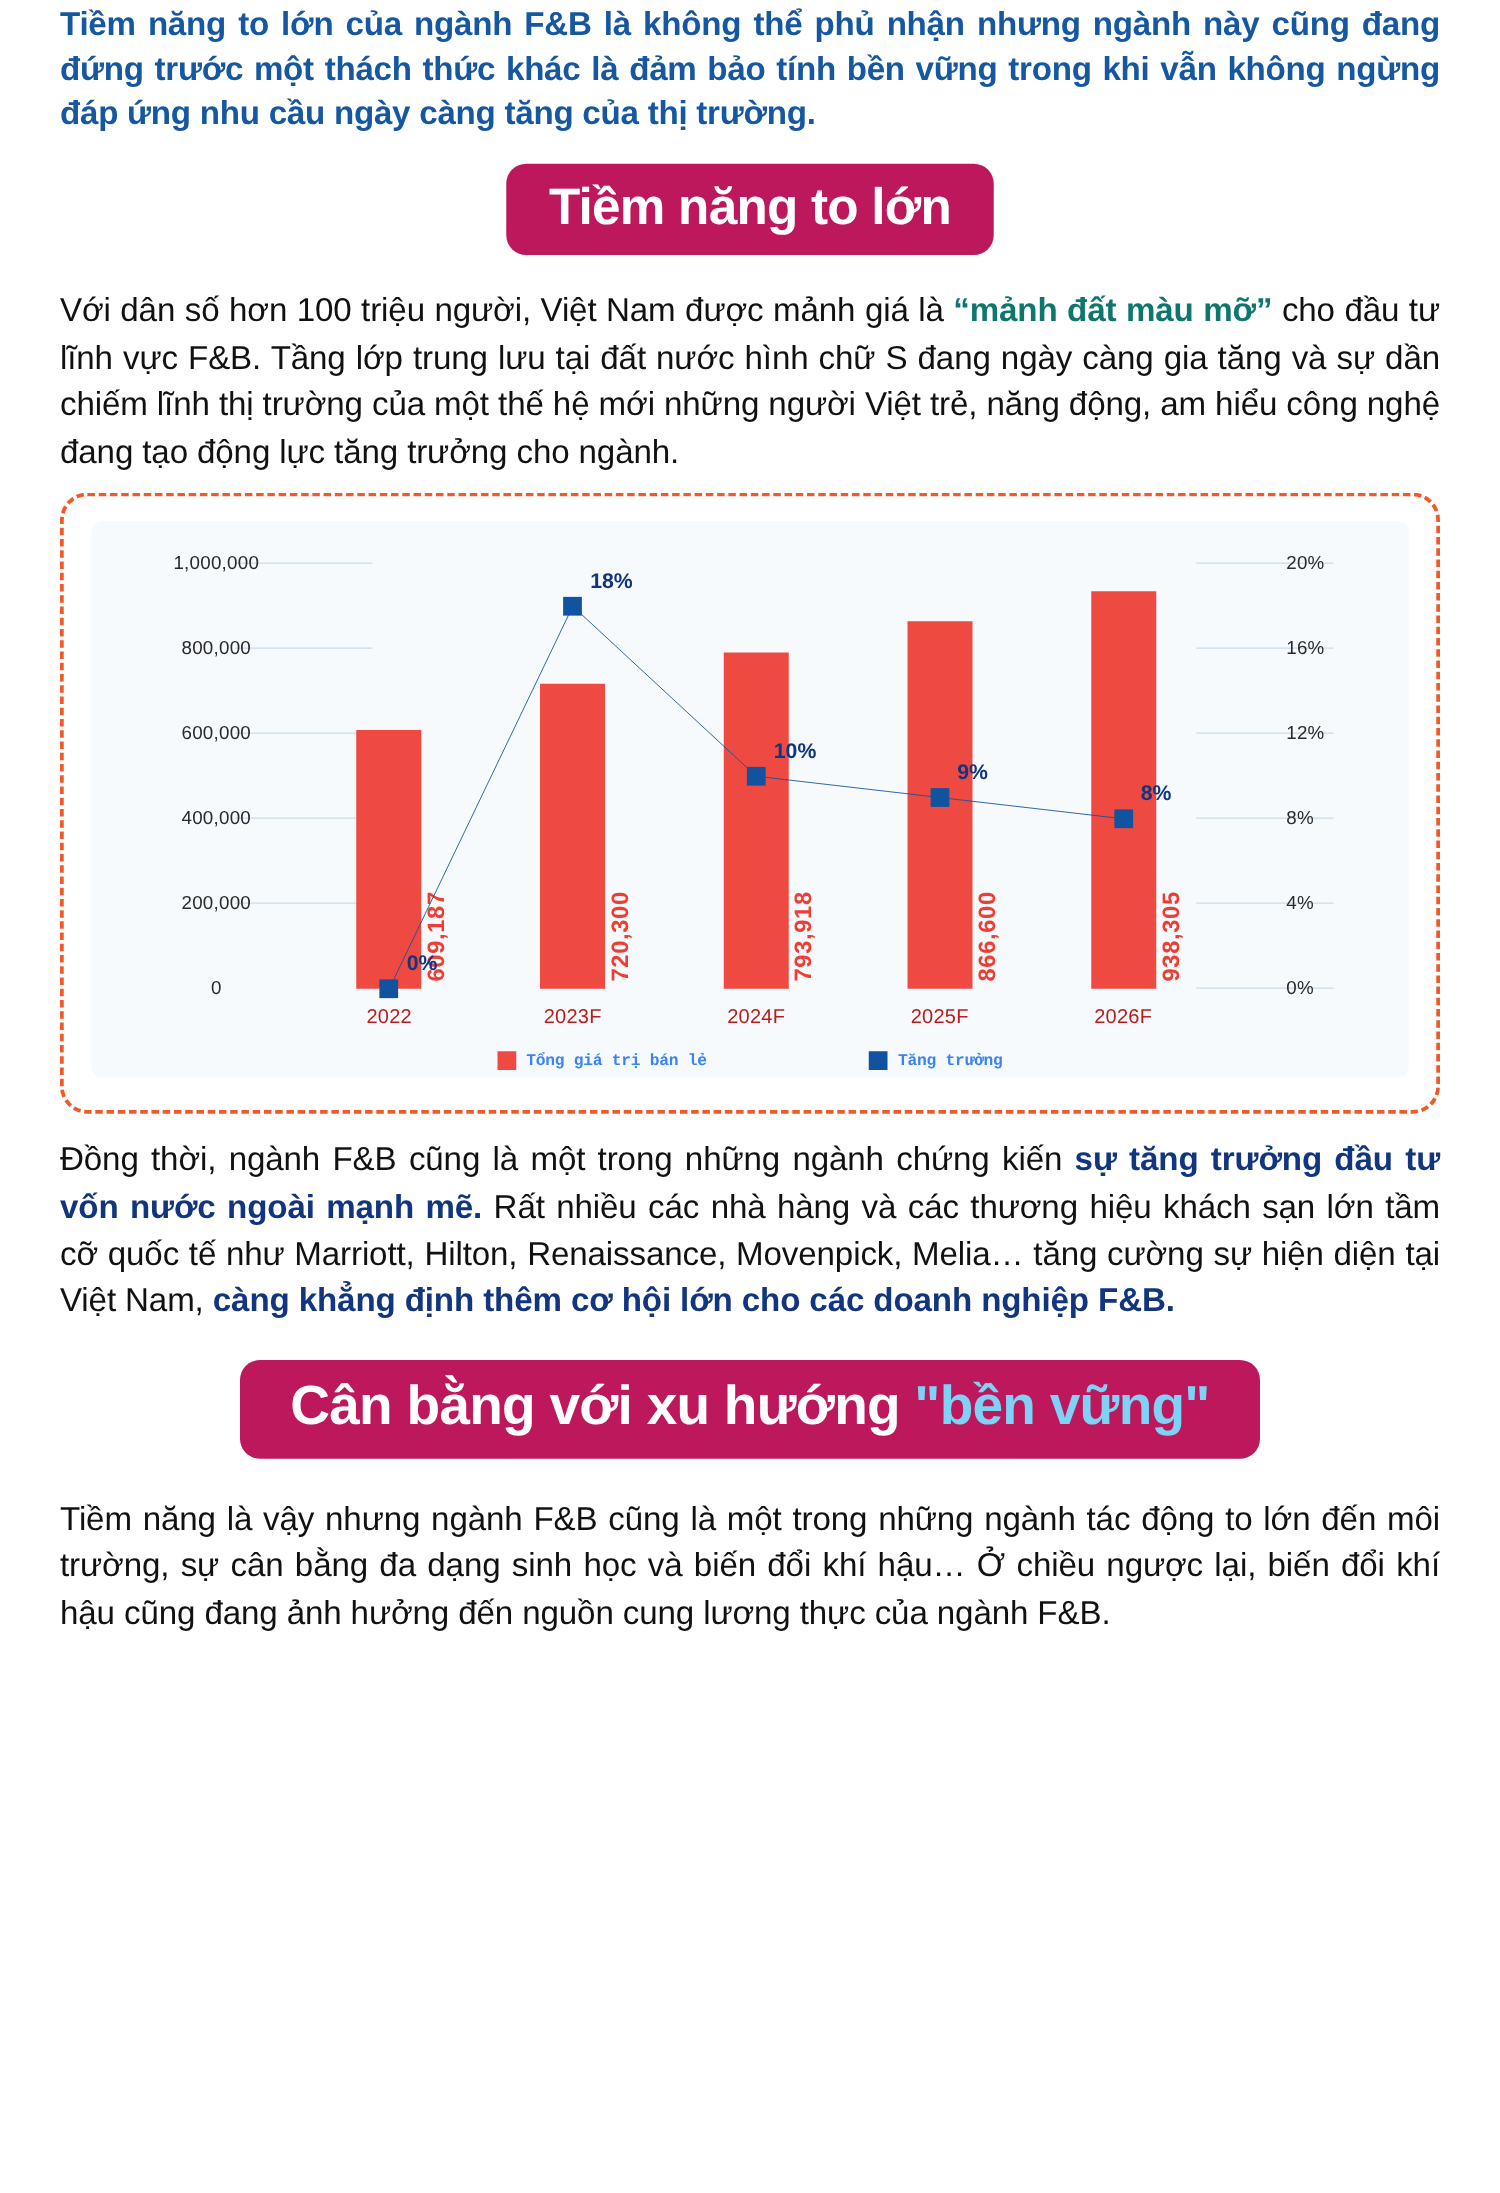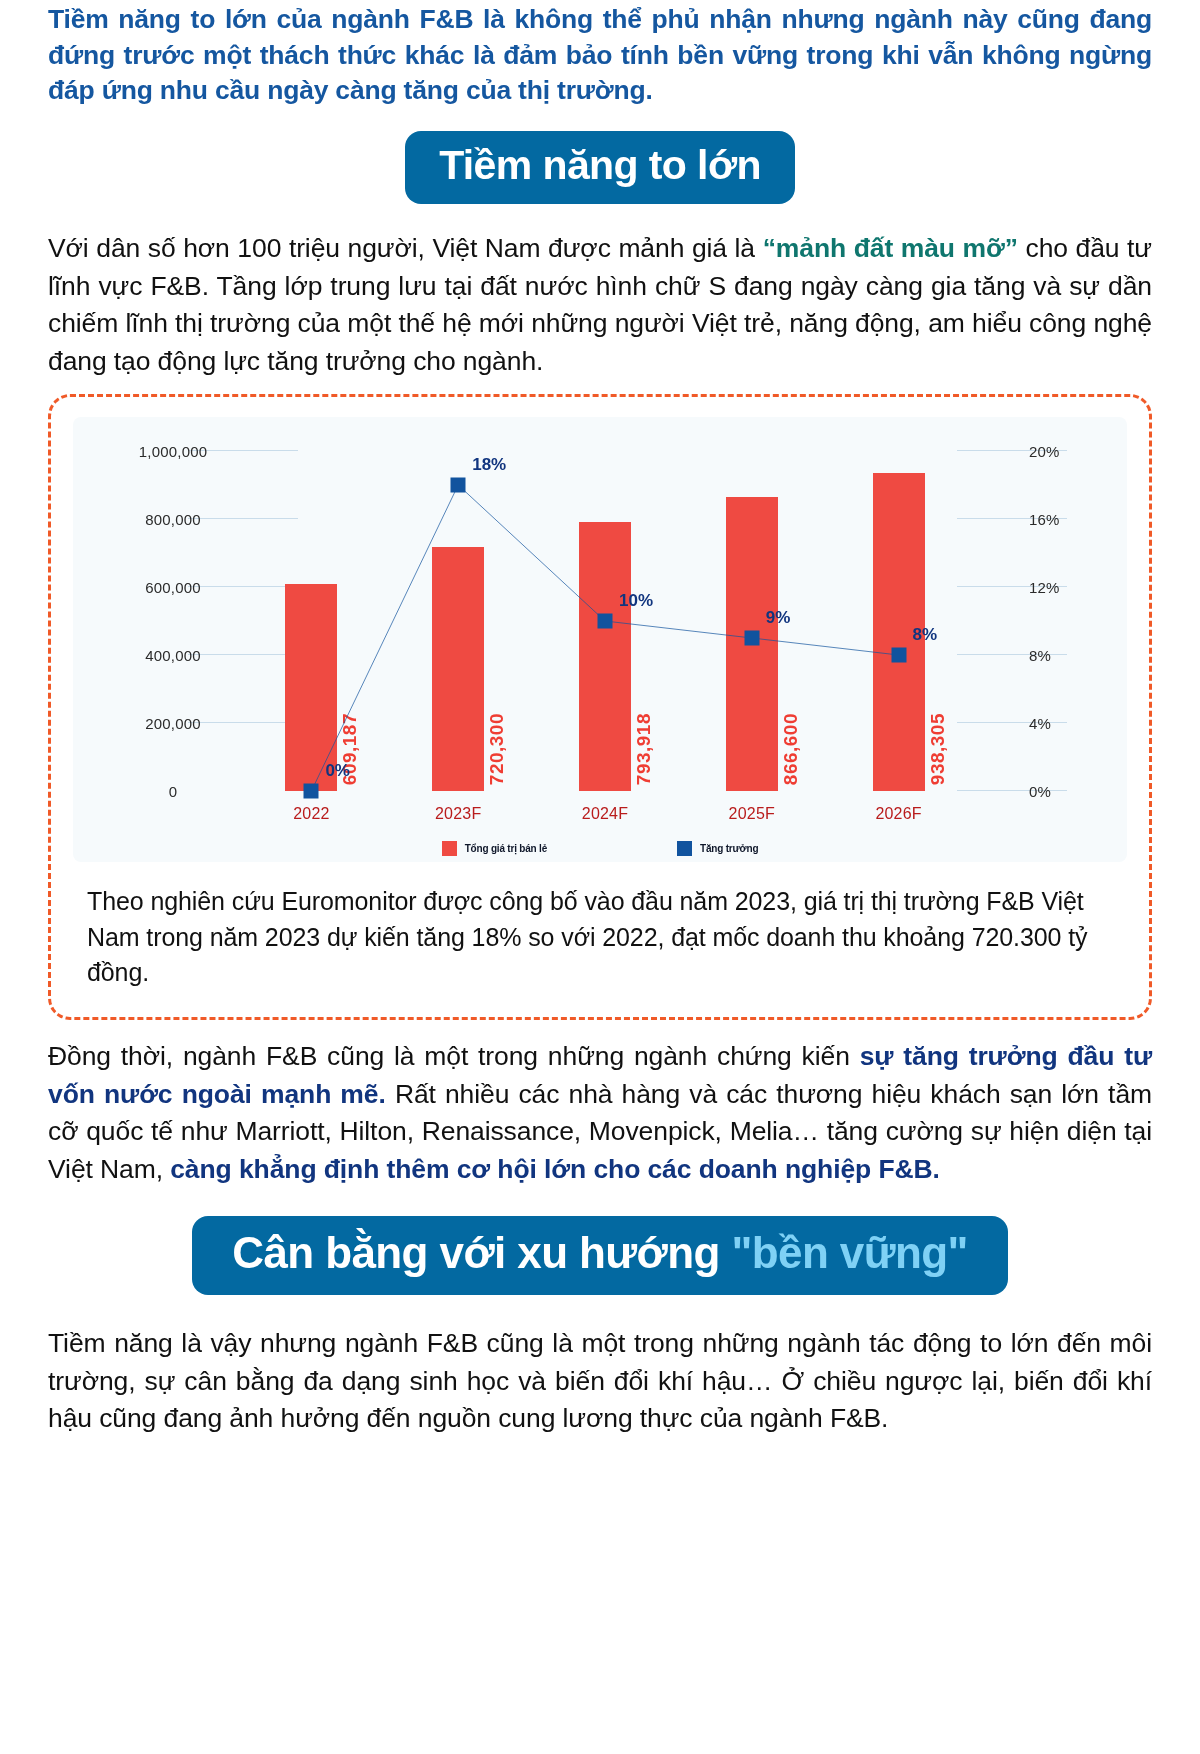--- a/index.html
+++ b/index.html
@@ -25,21 +25,21 @@
     text-align: justify;
     letter-spacing: -0.2px;
     padding-top: 2px;
     margin: 0 0 22px 0;
   }
 
   
   .banner-wrap { display: flex; justify-content: center; margin: 10px 0 26px 0; }
   .banner-wrap.second { margin: 28px 0 30px 0; }
   .banner {
-    background: #0369a1;
+    background: #be185d;
     color: #ffffff;
     border-radius: 16px;
     padding: 13px 34px 17px 34px;
     font-size: 41px;
     font-weight: bold;
     letter-spacing: -0.6px;
     line-height: 1.06;
     white-space: nowrap;
   }
   .banner.wide { font-size: 44px; padding: 14px 40px 18px 40px; }
@@ -153,21 +153,21 @@
   .legend {
     display: flex;
     justify-content: center;
     gap: 130px;
     margin-top: 10px;
   }
   .legend-item { display: flex; align-items: center; gap: 8px; }
   .swatch { width: 15px; height: 15px; display: inline-block; }
   .swatch.red { background: #ef4a42; }
   .swatch.blue { background: #11539e; }
-  .legend-label { font-size: 10px; font-weight: bold; color: #0f172a; letter-spacing: -0.2px; }
+  .legend-label { font-size: 13px; font-weight: bold; color: #3b82f6; letter-spacing: -0.2px; font-family: Liberation Mono, monospace; }
 
   .chart-title {
     text-align: center;
     color: #11357f;
     font-weight: bold;
     font-size: 16.5px;
     margin-top: 18px;
     letter-spacing: -0.2px;
   }
 
@@ -295,21 +295,20 @@
           <span class="legend-label">Tổng giá trị bán lẻ</span>
         </div>
         <div class="legend-item">
           <span class="swatch blue"></span>
           <span class="legend-label">Tăng trưởng</span>
         </div>
       </div>
 
     </div>
 
-    <p class="card-note">Theo nghiên cứu Euromonitor được công bố vào đầu năm 2023, giá trị thị trường F&amp;B Việt Nam trong năm 2023 dự kiến tăng 18% so với 2022, đạt mốc doanh thu khoảng 720.300 tỷ đồng.</p>
   </div>
 
   <p class="body">
     <span>Đồng thời, ngành F&amp;B cũng là một trong những ngành chứng kiến </span><span class="hl-blue">sự tăng trưởng đầu tư vốn nước ngoài mạnh mẽ.</span><span> Rất nhiều các nhà hàng và các thương hiệu khách sạn lớn tầm cỡ quốc tế như Marriott, Hilton, Renaissance, Movenpick, Melia… tăng cường sự hiện diện tại Việt Nam, </span><span class="hl-blue">càng khẳng định thêm cơ hội lớn cho các doanh nghiệp F&amp;B.</span>
   </p>
 
   <div class="banner-wrap second">
     <div class="banner wide"><span>Cân bằng với xu hướng </span><span class="accent">"bền vững"</span></div>
   </div>
 

